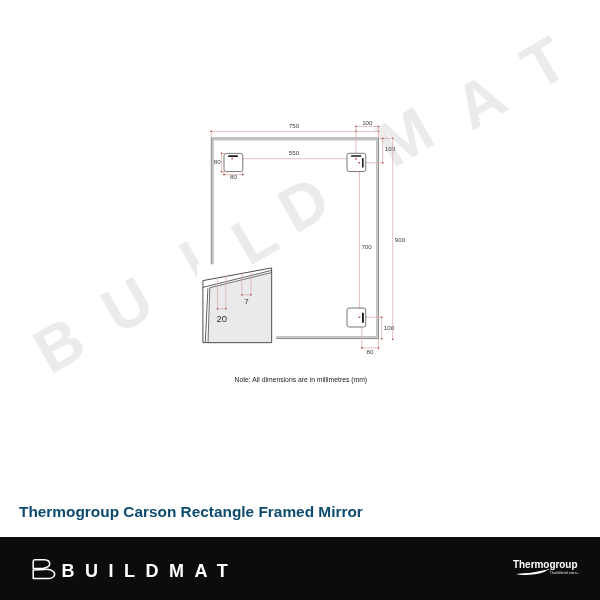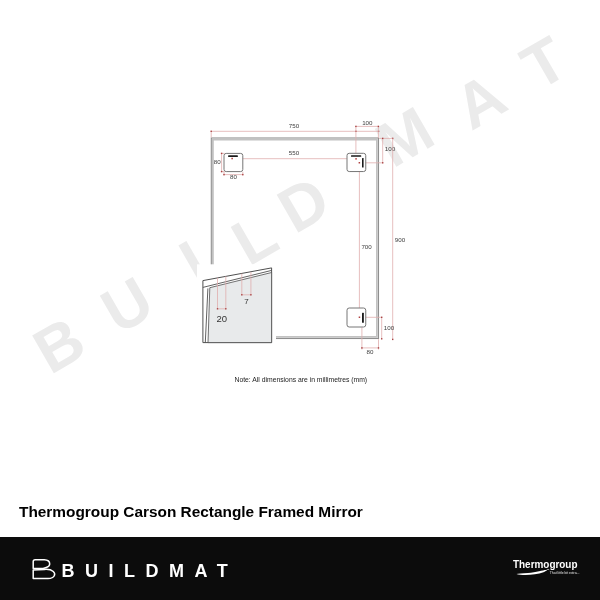--- a/index.html
+++ b/index.html
@@ -166,21 +166,21 @@
   </g>
   <g fill="#a94444">
     <rect x="241.1" y="294.09999999999997" width="1.4" height="1.4"></rect>
     <rect x="250.2" y="294.09999999999997" width="1.4" height="1.4"></rect>
   </g>
   <text x="246.5" y="303.5" font-size="8" fill="#333333" text-anchor="middle">7</text>
 
   <text x="234.5" y="381.8" font-size="6.8" fill="#222222">Note: All dimensions are in millimetres (mm)</text>
 </svg>
 
-<div class="abs" style="left:19px;top:503px;font-size:15.4px;font-weight:bold;color:#000000;">Thermogroup Carson Rectangle Framed Mirror</div>
+<div class="abs" style="left:19px;top:503px;font-size:15.4px;font-weight:bold;color:#0c4a6e;">Thermogroup Carson Rectangle Framed Mirror</div>
 
 <div class="abs" style="left:0;top:537px;width:600px;height:63px;background:#0c0c0c;"></div>
 
 <svg class="abs" style="left:0;top:537px" width="600" height="63" viewBox="0 537 600 63">
 
   <g fill="none" stroke="#ffffff" stroke-width="1.5" stroke-linejoin="round">
     <path d="M33.2,568.5 L33.2,561.6 Q33.2,559.8 35.2,559.8 L44.2,559.8 Q49.7,560 49.7,563.9 Q49.7,566.3 46.2,567.5 L43.2,568.5 Z"></path>
     <path d="M33.2,578.4 L33.2,570 L44.5,569.4 Q50.5,569 53.3,571.5 Q55.4,573.4 54.3,575.7 Q53,578.4 48,578.4 Z"></path>
   </g>
 

